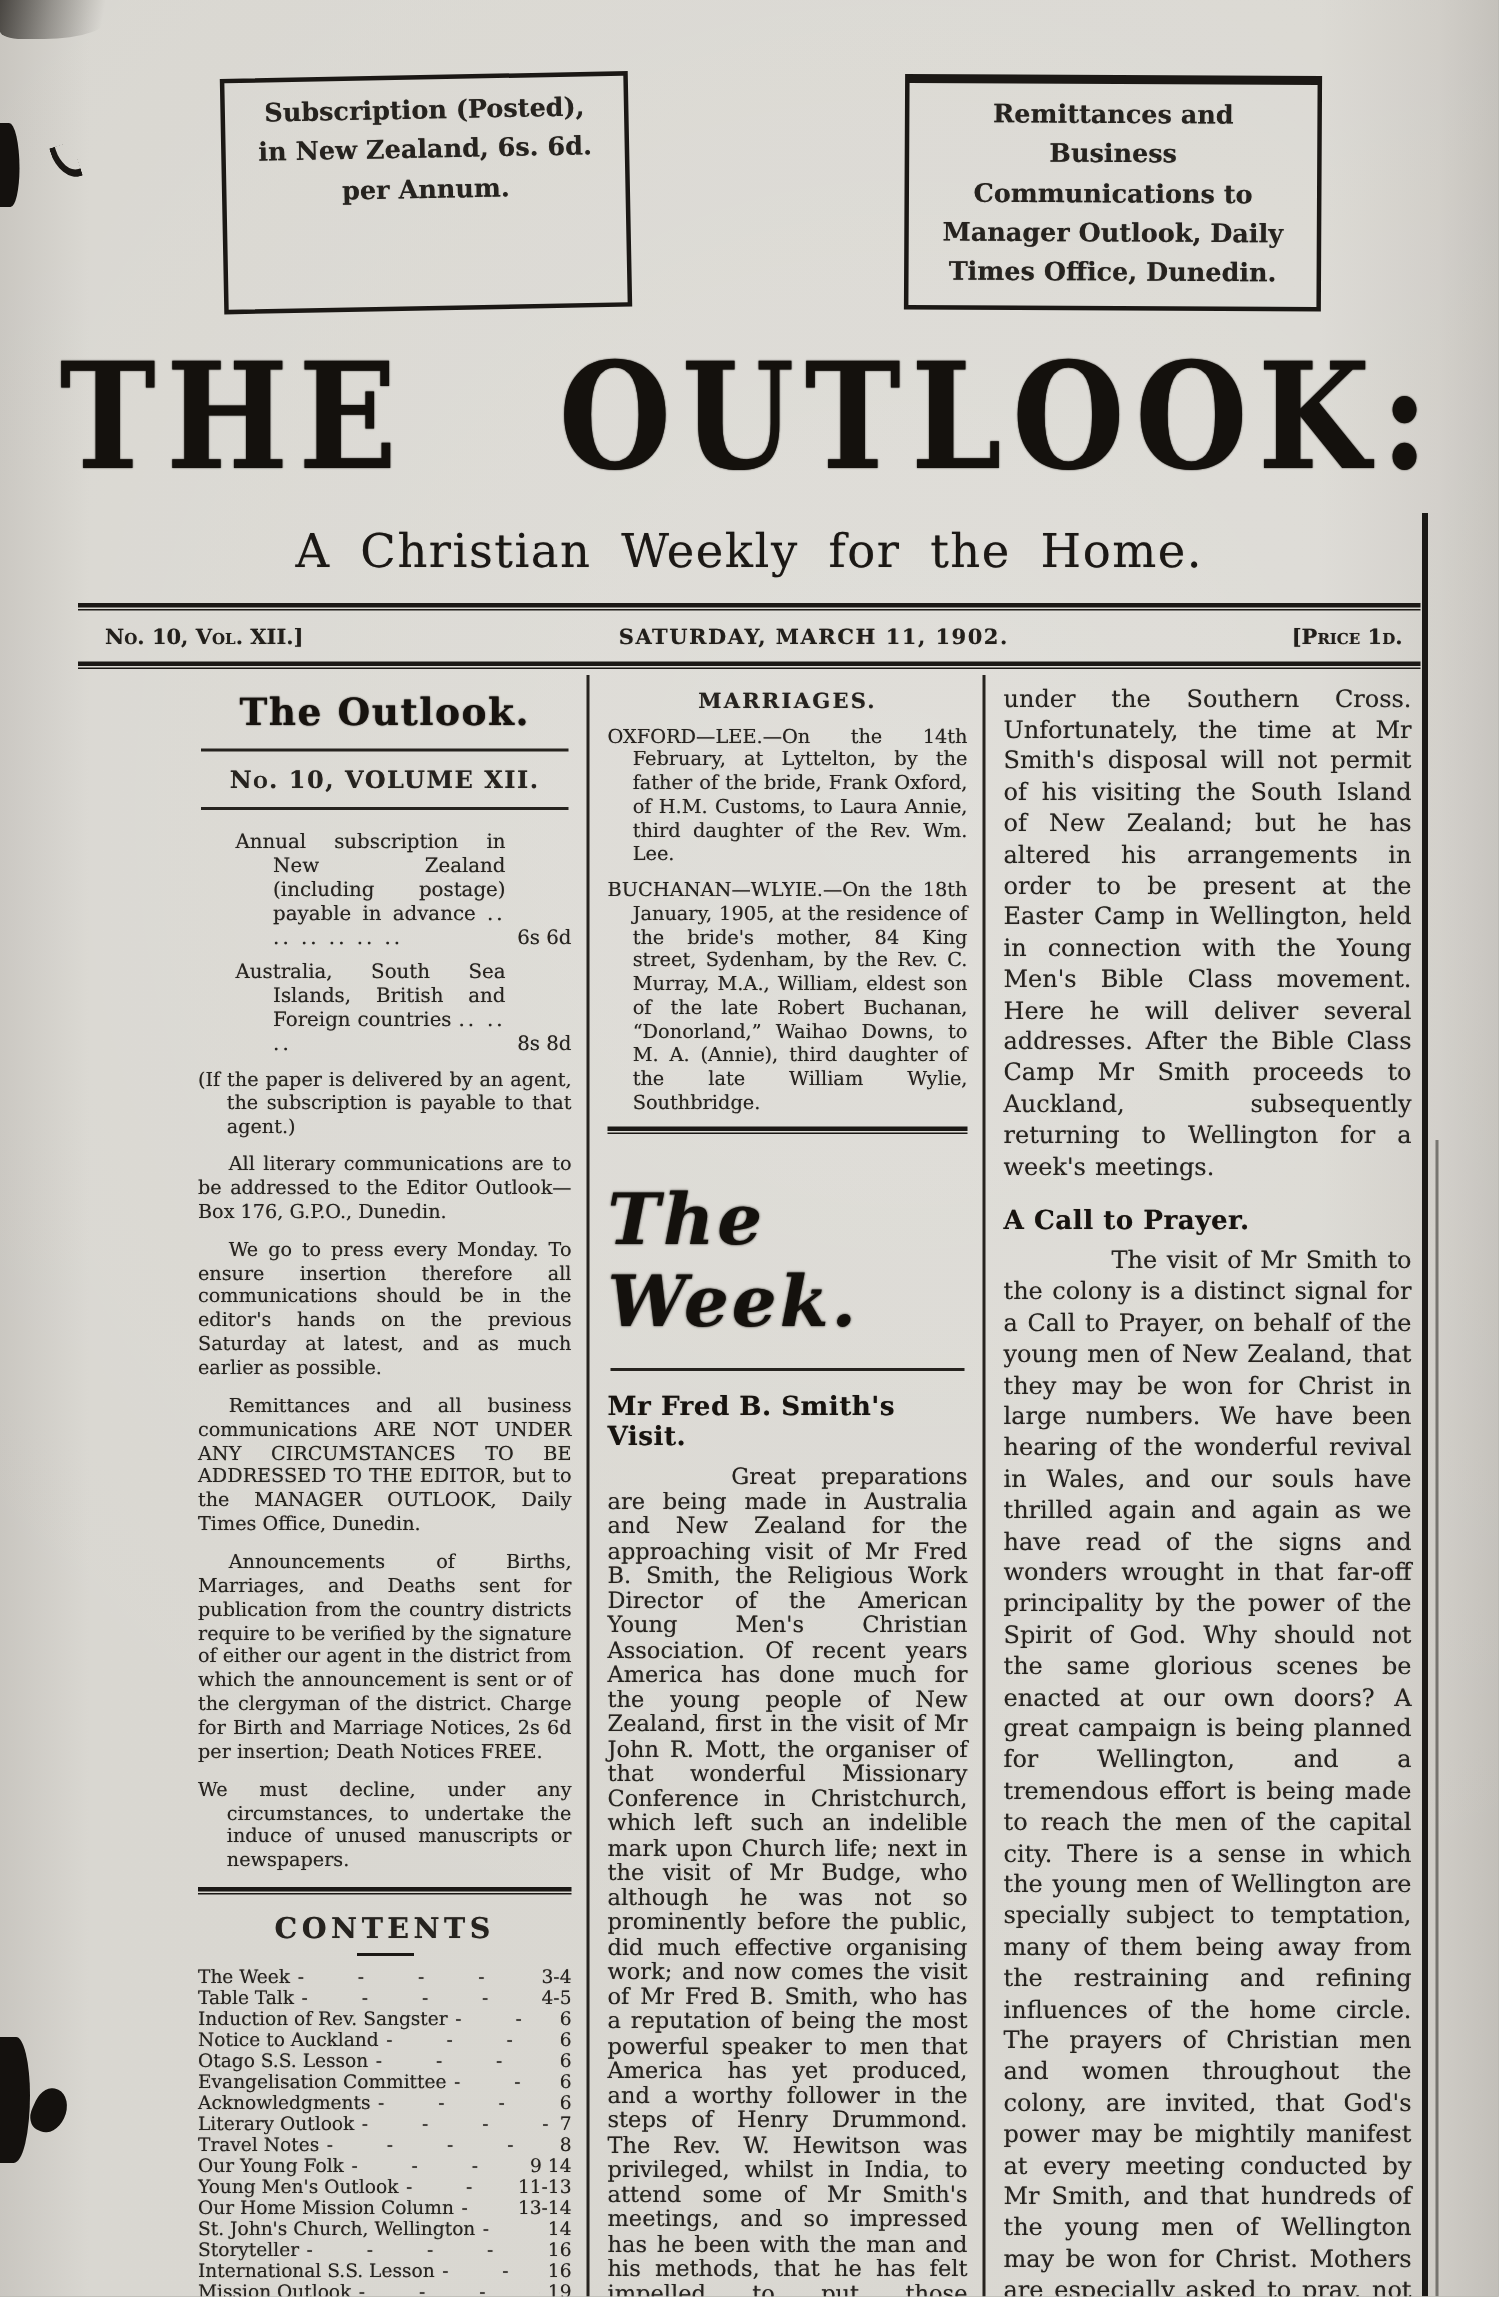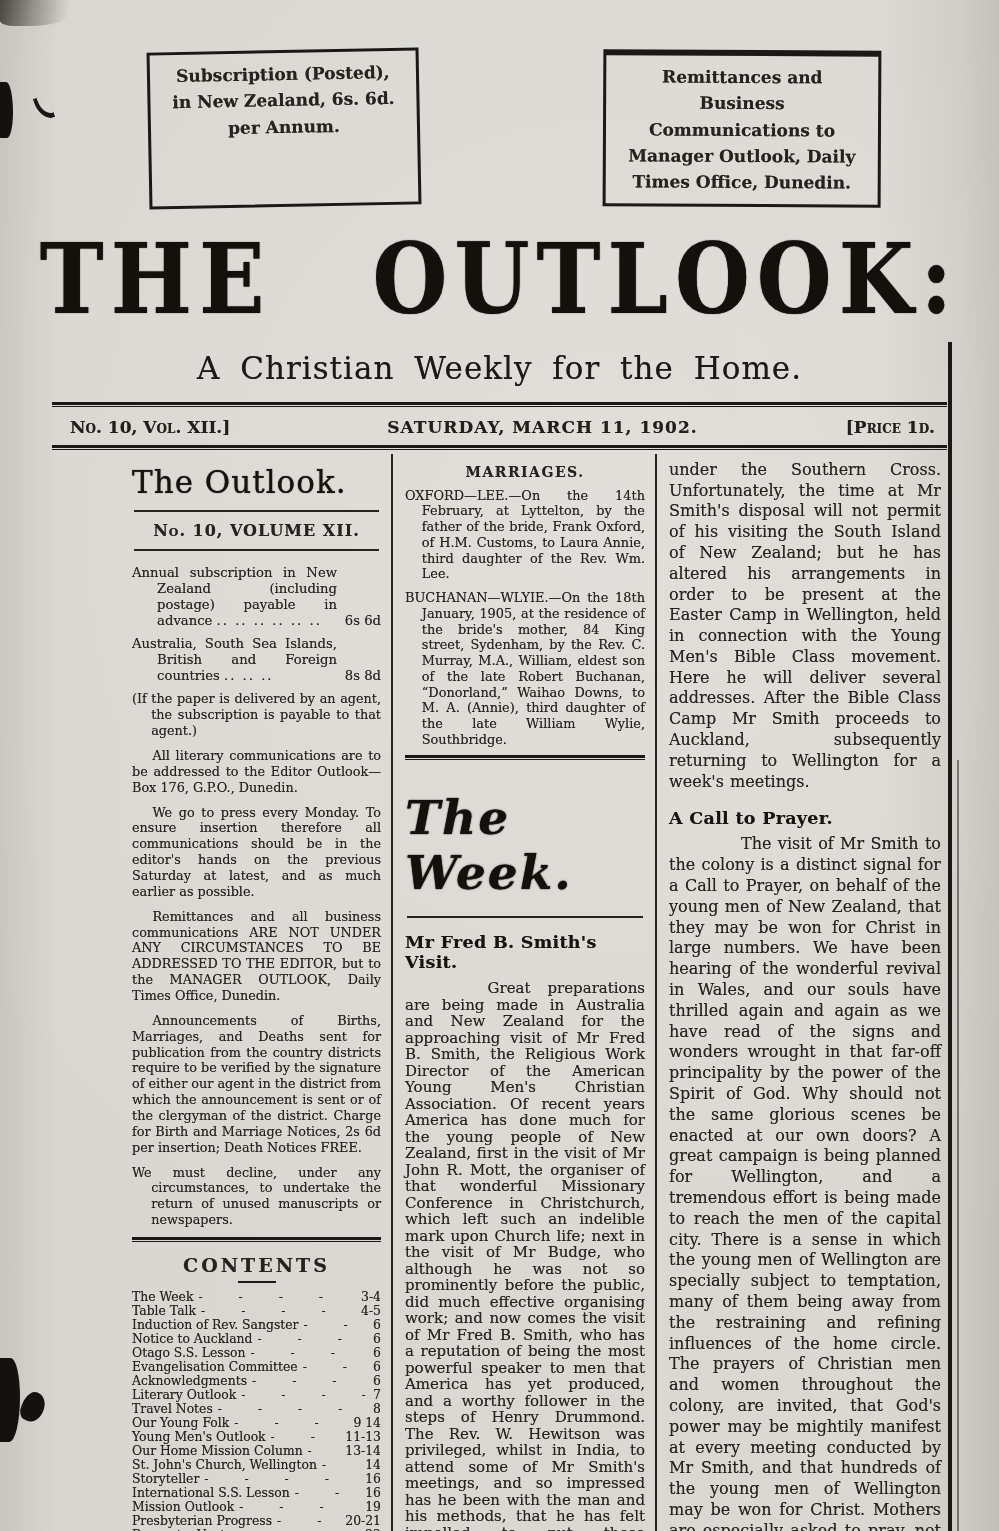--- a/index.html
+++ b/index.html
@@ -34,38 +34,38 @@
   .masthead {
     margin-top:14px; text-align:center; font-weight:bold; font-size:86px;
     letter-spacing:7px; word-spacing:64px; white-space:nowrap;
     transform:scaleY(1.14); transform-origin:top center;
     color:#14110d; text-shadow:0 0 1px #14110d;
   }
   .subtitle { margin-top:28px; text-align:center; font-size:31px; letter-spacing:1px; word-spacing:9px; color:#1b1815; }
 
   .rule-thick { border-top:3px solid #1b1815; border-bottom:1px solid #1b1815; height:5px; margin:0 52px; }
   .rule-top { margin-top:16px; }
-  .dateline { display:flex; align-items:baseline; padding:10px 64px 8px 70px; font-size:17px; font-weight:bold; color:#221f1b; }
+  .dateline { display:flex; align-items:baseline; padding:10px 64px 8px 70px; font-size:14px; font-weight:bold; color:#221f1b; }
   .dl-left { width:280px; font-variant:small-caps; }
   .dl-center { flex:1; text-align:center; letter-spacing:1px; }
   .dl-right { width:200px; text-align:right; font-variant:small-caps; }
 
   
   .columns { display:flex; margin:4px 52px 0 128px; height:1168px; }
   .col { overflow:hidden; }
   .col-left { width:263px; padding:6px 10px 0 4px; }
   .col-mid { width:266px; padding:4px 10px 0 12px; border-left:2px solid #26231f; border-right:2px solid #26231f; }
   .col-right { flex:1; padding:6px 6px 0 12px; }
 
   
-  .gothic-small { text-align:left; font-size:31px; font-weight:normal; letter-spacing:1px; color:#17130f; padding:4px 0 10px; text-shadow:0 0 1px #17130f; }
+  .gothic-small { text-align:center; font-size:25px; font-weight:bold; letter-spacing:1px; color:#17130f; padding:4px 0 10px; text-shadow:0 0 1px #17130f; }
   .rule-thin { border-top:2px solid #26231f; margin:0 2px; }
   .vol-line { text-align:center; font-size:16px; letter-spacing:1px; padding:9px 0; font-variant:small-caps; font-weight:bold; }
   .rates { margin-top:14px; font-size:13.2px; line-height:1.22; }
-  .rate { position:relative; padding:0 44px 0 1.9em; text-indent:-1.9em; margin-bottom:7px; text-align:justify; }
+  .rate { position:relative; padding:0 44px 0 1.9em; text-indent:-1.9em; margin-bottom:7px; text-align:justify;margin-left:25px; }
   .rate-dots { letter-spacing:2px; }
   .rate-price { position:absolute; right:0; bottom:0; text-indent:0; }
   .notes { margin-top:2px; font-size:12.8px; line-height:1.24; }
   .note { margin-bottom:9px; text-align:justify; }
   .note-hang { padding-left:1.5em; text-indent:-1.5em; }
   .note-indent { text-indent:1.6em; }
   .rule-double { border-top:3px solid #1b1815; border-bottom:1.5px solid #1b1815; height:5px; margin:4px 0 8px; }
   .contents-title { text-align:center; font-size:19px; font-weight:bold; letter-spacing:3px; padding-top:4px; }
   .contents-underline { width:38px; border-top:2.5px solid #1b1815; margin:5px auto 8px; }
   .toc { font-size:12.4px; line-height:1.0; }
@@ -140,21 +140,21 @@
           <p class="note note-hang">(If the paper is delivered by an agent, the subscription is payable to that agent.)</p>
 
           <p class="note note-indent">All literary communications are to be addressed to the Editor Outlook—Box 176, G.P.O., Dunedin.</p>
 
           <p class="note note-indent">We go to press every Monday.  To ensure insertion therefore all communications should be in the editor's hands on the previous Saturday at latest, and as much earlier as possible.</p>
 
           <p class="note note-indent">Remittances and all business communications ARE NOT UNDER ANY CIRCUMSTANCES TO BE ADDRESSED TO THE EDITOR, but to the MANAGER OUTLOOK, Daily Times Office, Dunedin.</p>
 
           <p class="note note-indent">Announcements of Births, Marriages, and Deaths sent for publication from the country districts require to be verified by the signature of either our agent in the district from which the announcement is sent or of the clergyman of the district.  Charge for Birth and Marriage Notices, 2s 6d per insertion; Death Notices FREE.</p>
 
-          <p class="note note-hang">We must decline, under any circumstances, to undertake the return of unused manuscripts or newspapers.</p>
+          <p class="note note-hang">We must decline, under any circumstances, to undertake the induce of unused manuscripts or newspapers.</p>
         </div>
 
       <div class="rule-double"></div>
       <div class="contents-title">CONTENTS</div>
       <div class="contents-underline"></div>
 
       <div class="toc">
 
           <div class="toc-row toc-ind-0 toc-kind-entry">
             <span class="toc-label">The Week</span>

